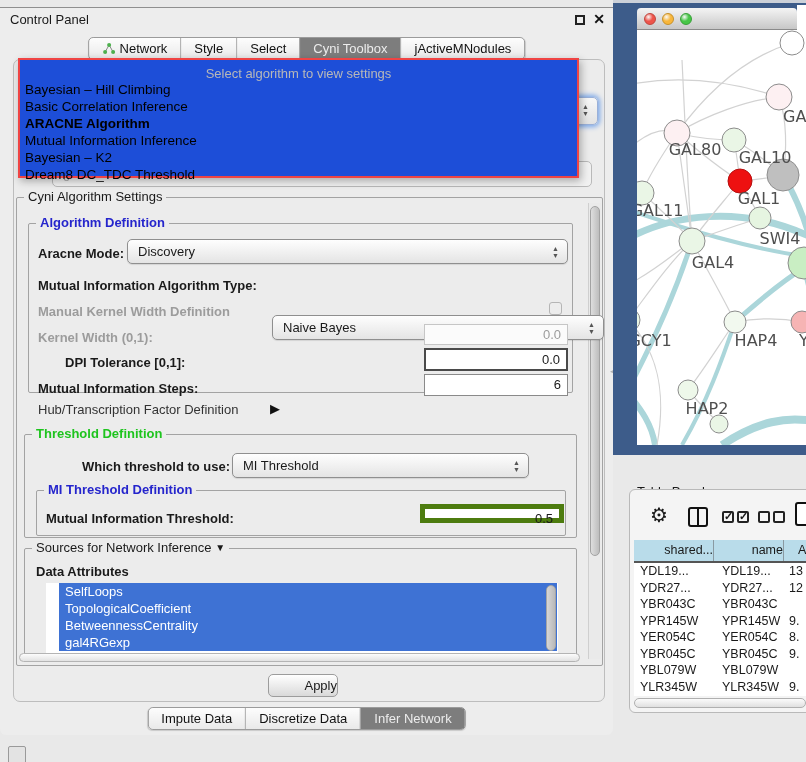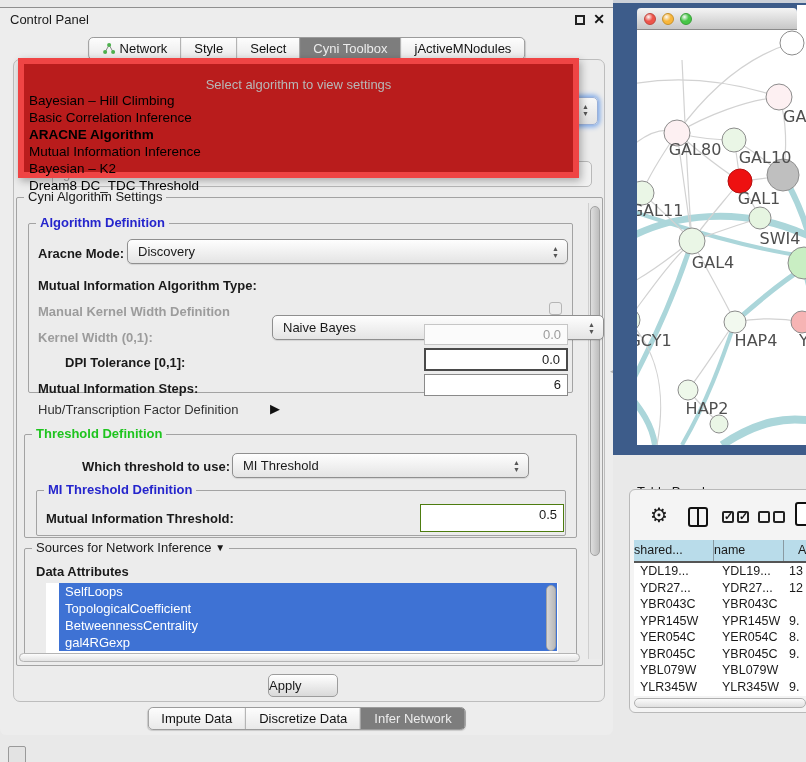--- a/index.html
+++ b/index.html
@@ -30,22 +30,22 @@
 
   
   #focused-combo { left:560px; top:89px; width:38px; height:28px; border-radius:5px; z-index:4;
                    background:linear-gradient(#f8f8f8,#e2e2e2); border:1px solid #9ab0d8;
                    box-shadow:0 0 5px 2px #7ba7e8; }
   #bg-combo { left:52px; top:153px; width:540px; height:26px; border-radius:5px; z-index:4;
               background:#f1f1f1; border:1px solid #b9b9b9; color:#a8a8a8;
               line-height:24px; padding-left:10px; }
 
   
-  #algo-dropdown { left:18px; top:50px; width:561px; height:120px; background:#b91c1c; z-index:5;
-                   border:6px solid #ef4444; box-shadow:2px 3px 8px rgba(0,0,0,.3); padding-top:13px; }
+  #algo-dropdown { left:18px; top:50px; width:561px; height:120px; background:#1d4ed8; z-index:5;
+                   border:2px solid #ef4444; box-shadow:2px 3px 8px rgba(0,0,0,.3); padding-top:6px; }
   #dd-header { text-align:center; color:#b8b8b8; line-height:15px; font-size:13px; }
   .dd-item { line-height:17px; padding-left:5px; font-size:13.5px; color:#000; }
   .dd-item.bold { font-weight:bold; }
 
   
   .groupbox { border:1px solid #a3a3a3; border-radius:2px; }
   .grouplabel { position:absolute; background:#ececec; padding:0 4px; line-height:14px; }
   .blue { color:#2525cc; font-weight:bold; }
   .green { color:#1ec41e; font-weight:bold; }
   .b { font-weight:bold; }
@@ -69,21 +69,21 @@
   #attr-list { left:46px; top:575px; width:512px; height:70px; background:#fff; overflow:hidden;padding-left:13px; }
   .attr-item { height:17px; line-height:17px; background:#3e72d4; color:#fff; padding-left:6px;
                width:498px; font-size:13px; }
   #attr-scroll-thumb { left:546px; top:577px; width:10px; height:66px; border-radius:5px;
                        background:linear-gradient(90deg,#d6d6d6,#b9b9b9); border:1px solid #a5a5a5; }
   #settings-hscroll { left:19px; top:645px; width:563px; height:11px; }
   #settings-hthumb { width:561px; height:9px; border-radius:5px; border:1px solid #b4b4b4;
                      background:linear-gradient(#fcfcfc,#e2e2e2); }
 
   #apply-btn { left:268px; top:666px; width:70px; height:23px; border-radius:5px; border:1px solid #9c9c9c;
-               background:linear-gradient(#ffffff,#d9d9d9); text-align:left; line-height:21px; }
+               background:linear-gradient(#ffffff,#d9d9d9); text-align:right; line-height:21px; }
 
   #mini-panel-btn { left:8px; top:746px; width:18px; height:20px; background:#e3e3e3;
                     border:1px solid #9a9a9a; border-radius:2px; }
   #split-handle { left:610px; top:366px; font-size:9px; color:#b0b0b0; }
 
   
   #net-top-strip { left:613px; top:0; width:193px; height:4px; background:#ccd1d9; }
   #net-frame { left:613px; top:3px; width:193px; height:452px; }
   #net-white-corner { left:797px; top:5px; width:9px; height:26px; background:#fff; }
   #net-titlebar { left:637px; top:8px; width:160px; height:22px; border-radius:4px 4px 0 0;
@@ -101,21 +101,21 @@
   #tp-split::after { content:""; position:absolute; left:7px; top:0; width:2px; height:16px; background:#111; }
   .mini-cb { width:12px; height:12px; border:2px solid #222; border-radius:2px; display:inline-block;
              position:relative; margin-right:3px; background:#f6f6f6; }
   .mini-cb.checked::after { content:"✓"; position:absolute; top:-3px; left:0px; font-size:11px; font-weight:bold; }
   #tp-checked { left:722px; top:511px; }
   #tp-unchecked { left:758px; top:511px; }
   #tp-doc { left:795px; top:502px; width:15px; height:24px; border:2px solid #111; border-radius:3px; background:#fff; }
 
   #tbl { left:634px; top:540px; width:190px; }
   #tbl-head { display:flex; border-bottom:2px solid #555; }
-  .th { background:#b9dcea; border-right:1px solid #8a9aa2; line-height:21px; text-align:left;
+  .th { background:#b9dcea; border-right:1px solid #8a9aa2; line-height:21px; text-align:right;
         font-size:12.5px; white-space:nowrap; overflow:hidden; }
   .c1 { width:80px; } .c2 { width:70px; } .c3 { width:40px; }
   .th.c3 { text-align:left; padding-left:14px; }
   #tbl-rows { background:#fff; height:133px; overflow:hidden; }
   .tr { display:flex; }
   .td { line-height:16.5px; font-size:12.5px; white-space:nowrap; overflow:hidden; }
   .td.c1 { padding-left:6px; } .td.c2 { padding-left:8px; } .td.c3 { padding-left:5px; }
   #tbl-hscroll { left:634px; top:698px; width:172px; height:10px; border-radius:5px;
                  border:1px solid #b0b0b0; background:linear-gradient(#fbfbfb,#e0e0e0); }
 </style>
@@ -214,21 +214,21 @@
 
   <span class="abs lbl b" style="left:82px; top:451px;">Which threshold to use:</span>
   <div class="abs combo" style="left:232px; top:445px; width:297px; height:25px;">
     <span>MI Threshold</span>
     <span class="stepper">▲<br>▼</span>
   </div>
 
   <div class="abs groupbox" style="left:36px; top:482px; width:530px; height:46px;"></div>
   <span class="grouplabel blue" style="left:44px; top:475px;">MI Threshold Definition</span>
   <span class="abs lbl b" style="left:46px; top:503px;">Mutual Information Threshold:</span>
-  <div class="abs field" style="left:420px; top:496px; width:144px; height:28px; border:1px solid #4d7c0f;">0.5</div>
+  <div class="abs field" style="left:420px; top:496px; width:144px; height:19px; border:5px solid #4d7c0f;">0.5</div>
 
   <div class="abs groupbox" style="left:24px; top:540px; width:553px; height:112px;"></div>
   <span class="grouplabel" style="left:32px; top:533px;">
     <span>Sources for Network Inference</span>
     <span style="font-size:10px; position:relative; top:-1px;">▼</span>
   </span>
   <span class="abs lbl b" style="left:36px; top:556px;">Data Attributes</span>
   <div id="attr-list" class="abs">
       <div class="attr-item">SelfLoops</div>
       <div class="attr-item">TopologicalCoefficient</div>

